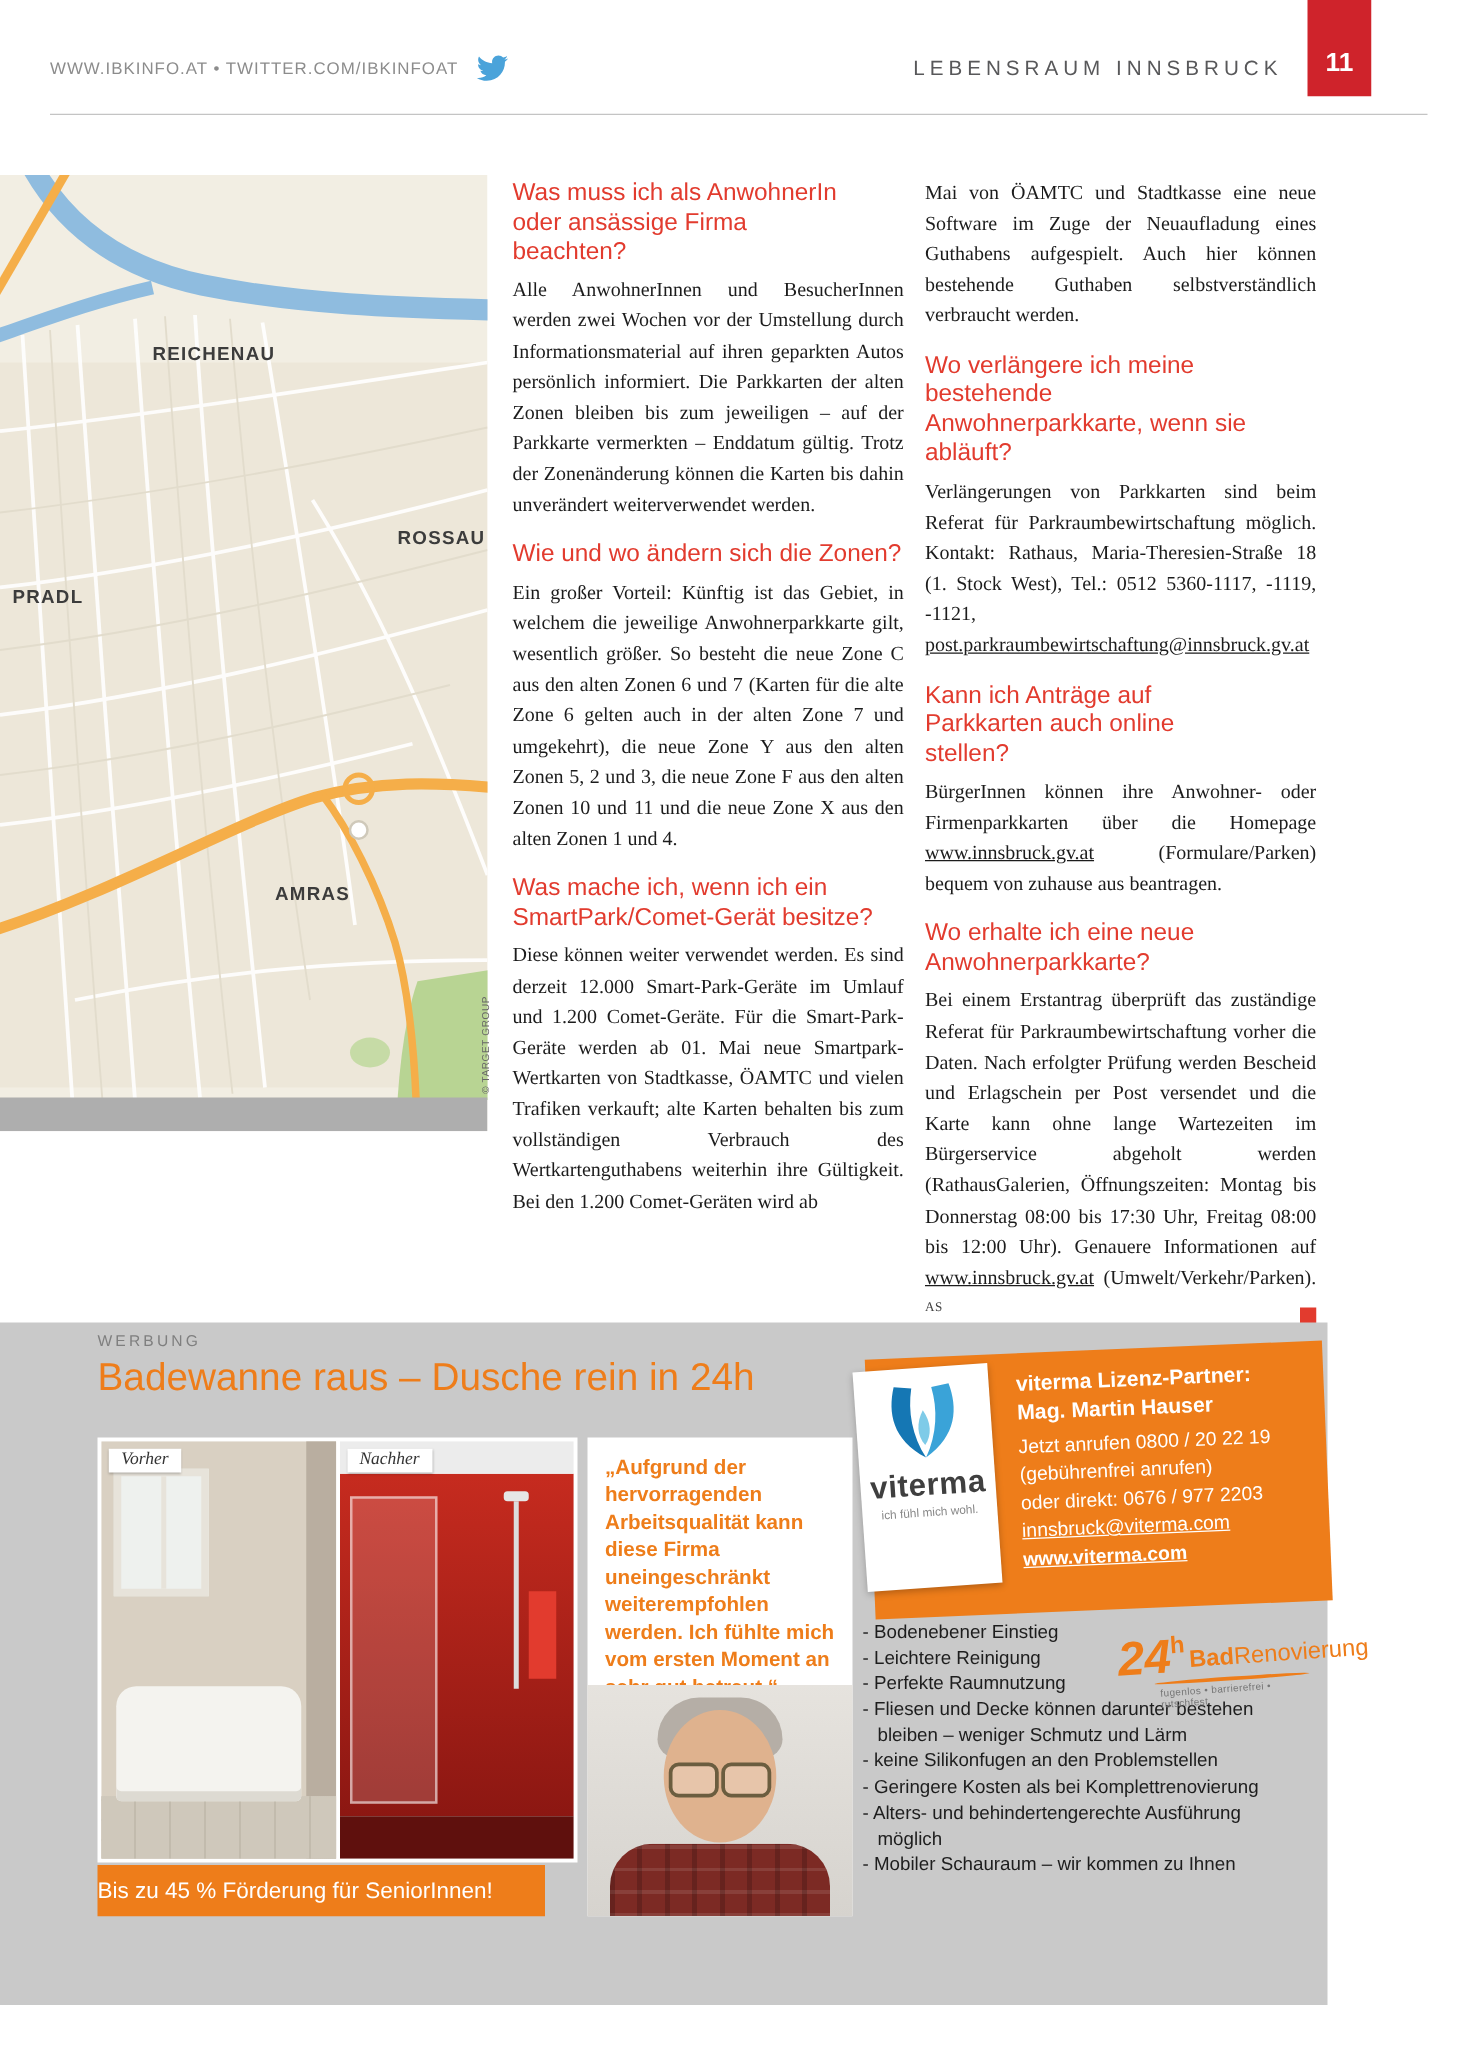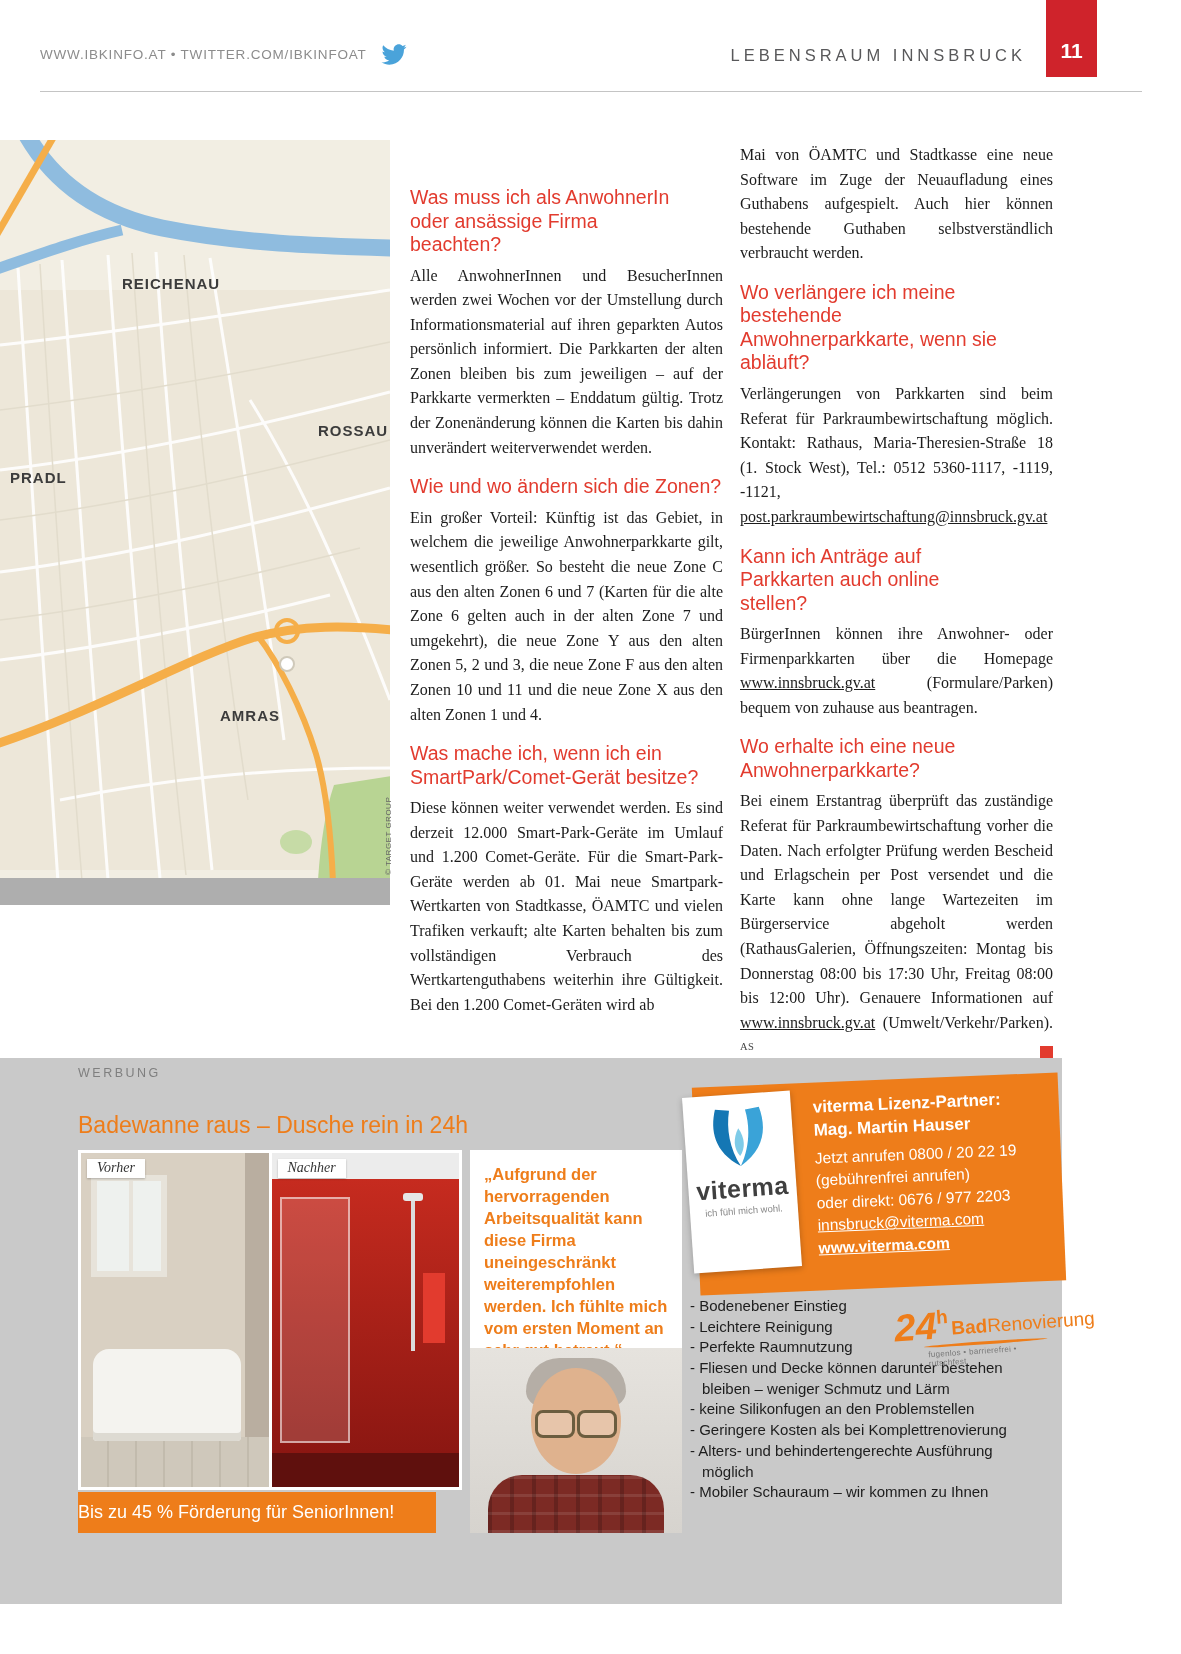--- a/index.html
+++ b/index.html
@@ -35,38 +35,38 @@
 
   
   .col { position:absolute; top:143px; width:313px; }
   .col-mid { left:410px; }
   .col-right { left:740px; }
   .col h3 {
     font-size:19.5px; line-height:23.5px; font-weight:400;
     color:var(--red,#e23b2e); margin:15px 0 7px;
   }
   .col h3:first-child { margin-top:0; }
-  .col h3.hw1 { max-width:262px;margin-top:43px; }
+  .col h3.hw1 { max-width:262px; }
   .col-right h3 { max-width:272px; }
   .col p {
     font-family:"Liberation Serif", serif; font-size:16px; line-height:24.6px;
     text-align:justify; color:#1c1c1c; hyphens:auto; -webkit-hyphens:auto;
   }
   .textlink { color:inherit; text-decoration:underline; cursor:pointer; }
   .initials { font-size:10.5px; vertical-align:5px; letter-spacing:.5px; color:#444;
               font-family:"Liberation Serif", serif; }
   .p-last { position:relative; }
   .end-square { position:absolute; right:0; bottom:4px; width:13px; height:13px;
                 background:var(--red,#e23b2e); }
 
   
   .ad { position:absolute; left:0; top:1058px; width:1062px; height:596px;
         background:var(--ad-bg,#c9c9c9); }
   .werbung { position:absolute; left:78px; top:8px; font-size:12.5px; letter-spacing:2.5px; color:#7f7f7f; }
-  .ad-headline { position:absolute; left:78px; top:26px; font-size:23px; color:var(--orange,#ee7d1a);margin-top:28px; }
+  .ad-headline { position:absolute; left:78px; top:26px; font-size:31px; color:var(--orange,#ee7d1a); }
 
   .photo-panel { position:absolute; left:78px; top:92px; width:384px; height:340px;
                  background:#fff; display:flex; gap:3px; padding:3px; }
   .photo { flex:1; position:relative; overflow:hidden; }
   .photo-label {
     position:absolute; top:6px; left:6px; z-index:5; background:#fff; padding:1px 10px 2px;
     font-family:"Liberation Serif", serif; font-style:italic; font-size:14px; color:#333;
     box-shadow:0 1px 2px rgba(0,0,0,.25);
   }
   

